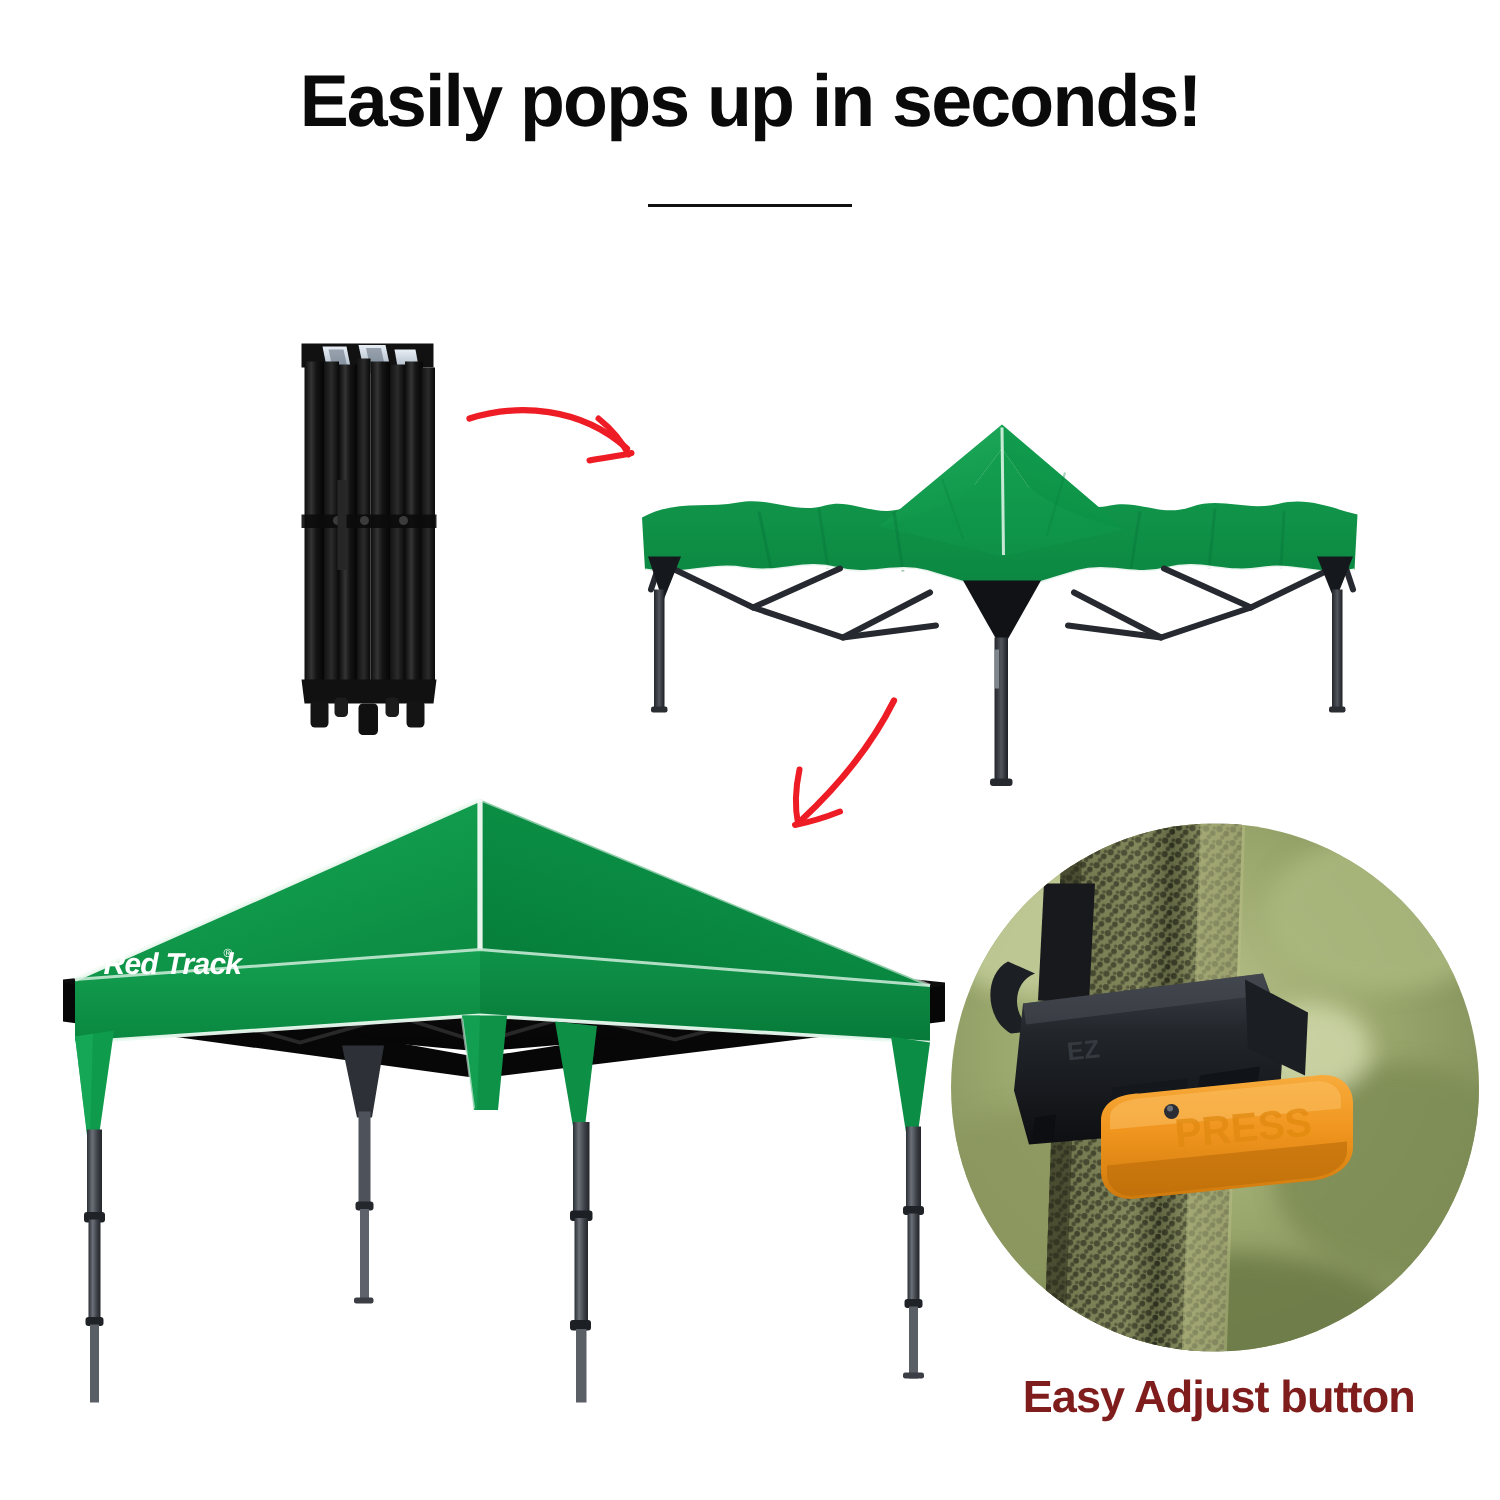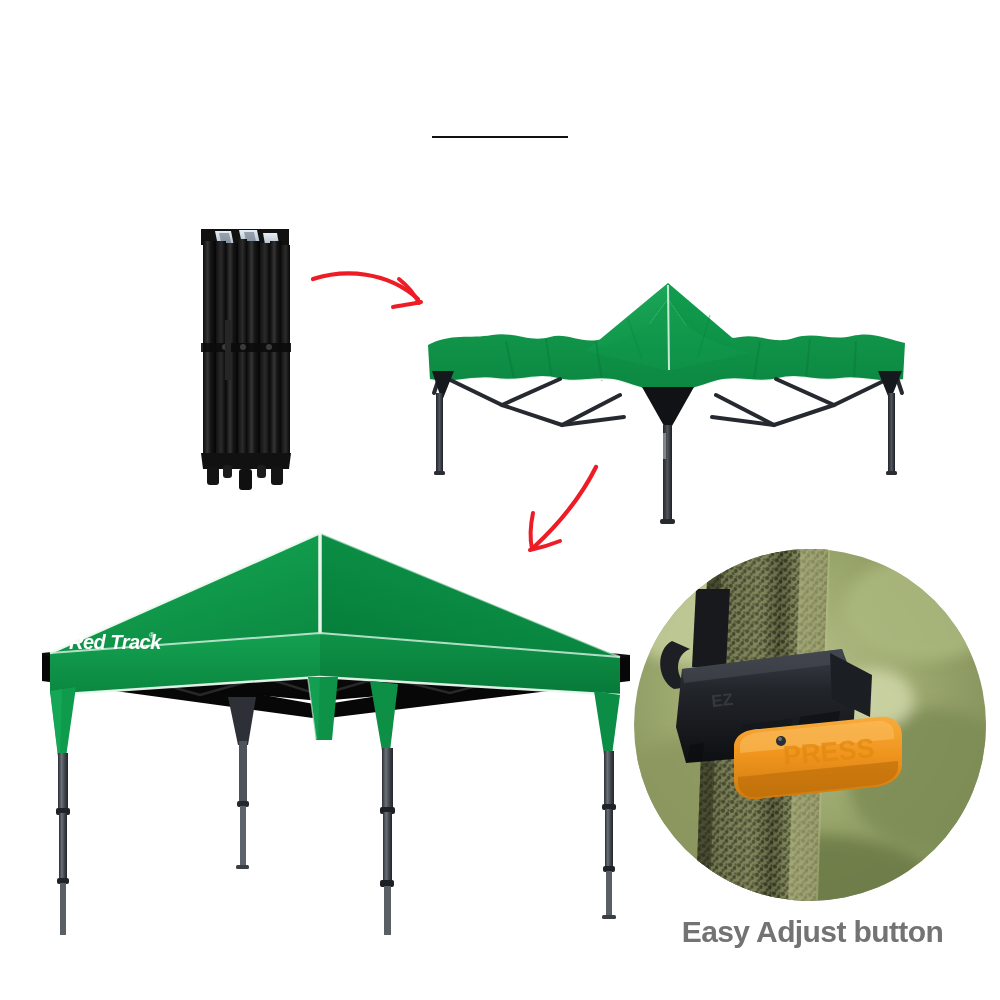--- a/index.html
+++ b/index.html
@@ -23,34 +23,35 @@
     position:absolute;left:0;top:158px;width:1000px;text-align:center;
     font-size:31px;font-weight:300;color:#111;letter-spacing:-0.4px;
   }
 
   
   .layer{position:absolute;}
 
   
   .caption{
     position:absolute;left:640px;top:915px;width:345px;text-align:center;
-    font-size:30px;font-weight:bold;color:#737373;letter-spacing:-0.6px;
+    font-size:30px;font-weight:bold;color:#7f1d1d;letter-spacing:-0.6px;
   }
 
   
   .circle-photo{
     position:absolute;left:634px;top:549px;width:352px;height:352px;
     border-radius:50%;overflow:hidden;
   }
 </style>
 </head>
 <body>
 
 <div class="stage">
 
+  <div class="title">Easily pops up in seconds!</div>
   <div class="divider"></div>
 
   <svg class="layer" style="left:185px;top:225px;" width="120" height="265" viewBox="0 0 120 265">
     <defs>
       <linearGradient id="poleG" x1="0" y1="0" x2="1" y2="0">
         <stop offset="0" stop-color="#0d0d0d"></stop>
         <stop offset="0.35" stop-color="#343434"></stop>
         <stop offset="0.6" stop-color="#151515"></stop>
         <stop offset="1" stop-color="#050505"></stop>
       </linearGradient>

